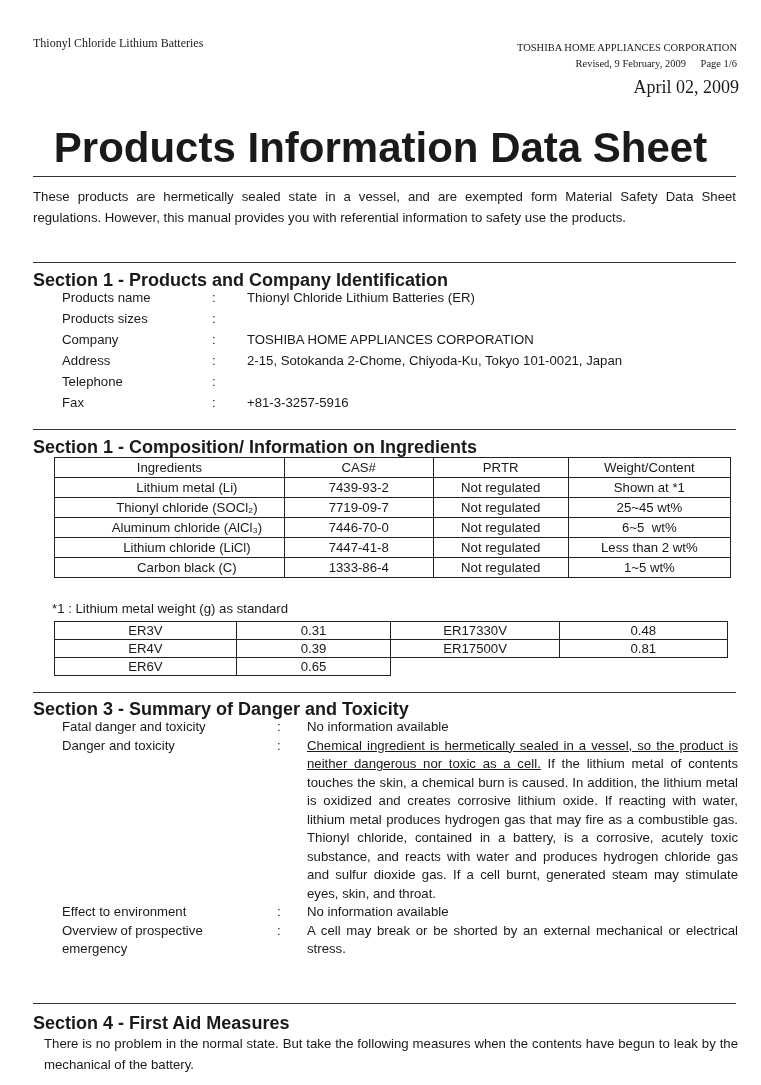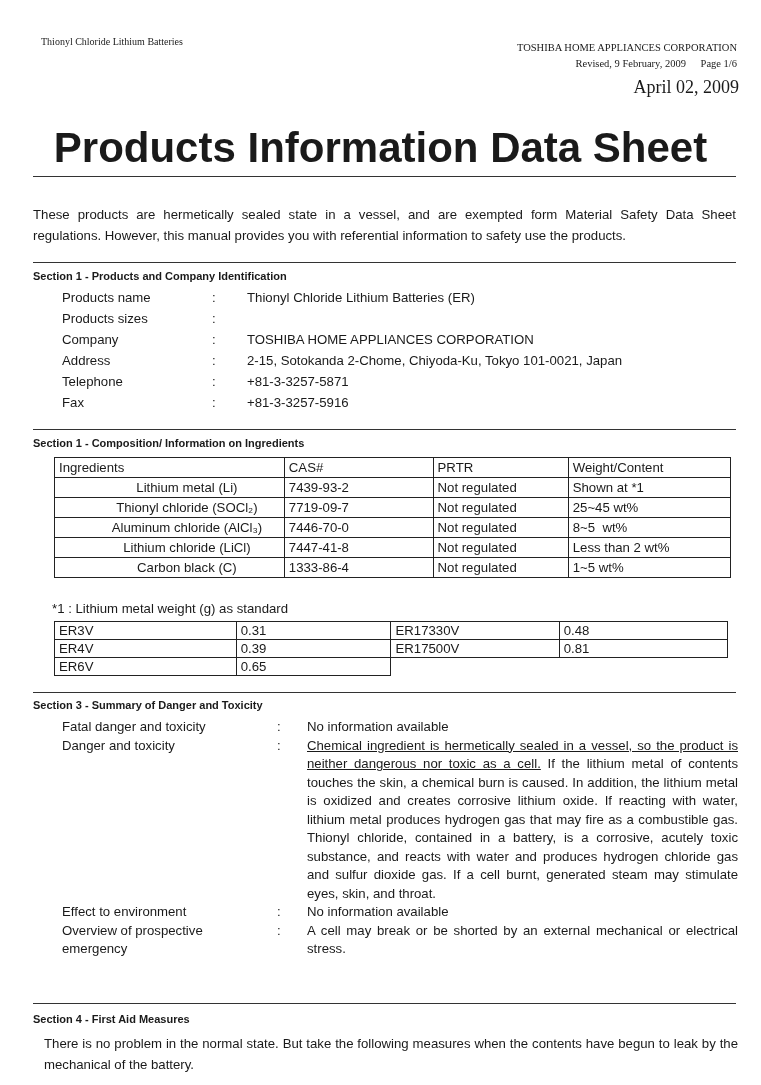--- a/index.html
+++ b/index.html
@@ -1,39 +1,39 @@
 <!DOCTYPE html>
 <html><head>
 <meta charset="utf-8">
 <style>
   html, body { margin:0; padding:0; background:#fff; }
   body { width:761px; height:1085px; position:relative; overflow:hidden; color:#1a1a1a; font-family:"Liberation Sans", sans-serif; }
   .serif { font-family:"Liberation Serif", serif; }
   .abs { position:absolute; }
-  .hdr-left { left:33px; top:36px; font-size:10px;margin-left:8px; }
+  .hdr-left { left:33px; top:36px; font-size:12px; }
   .hdr-right { right:24px; top:40px; font-size:10.5px; text-align:right; line-height:16px; }
   .hdr-right .rev span.page { margin-left:12px; }
   .date { right:22px; top:77px; font-size:18px; }
   .title { left:0; width:761px; top:124px; text-align:center; font-size:42px; font-weight:bold; }
   .rule { left:33px; width:703px; border-top:1.5px solid #333; height:0; }
-  .intro { left:33px; width:703px; top:204px; font-size:13.2px; line-height:21px; text-align:justify; }
-  .sec-title { left:33px; font-size:11px; font-weight:bold; }
+  .intro { left:33px; width:703px; top:186px; font-size:13.2px; line-height:21px; text-align:justify; }
+  .sec-title { left:33px; font-size:18px; font-weight:bold; }
   .kv { left:62px; width:680px; font-size:13.2px; }
   .kv .row { display:flex; height:21px; line-height:21px;align-items:flex-end; }
   .kv .k { width:150px; }
   .kv .c { width:35px; }
   .kv .v { flex:1; }
   table { border-collapse:collapse; font-size:13.2px; }
   td, th { border:1px solid #222; padding:0 4px; height:19px; line-height:19px; font-weight:normal; }
   .ing { left:54px; top:457px; width:677px; }
-  .ing th, .ing td { text-align:left; }
+  .ing th, .ing td { text-align:center; }
   .ing td.l { text-align:center;padding-left:39px; }
   .foot-note { left:52px; top:601px; font-size:13.2px; }
   .lw { left:54px; top:621px; width:674px; font-size:13.2px; }
-  .lw td { text-align:left; height:17px; line-height:17px; }
+  .lw td { text-align:center; height:17px; line-height:17px; }
   .lw td.empty { border:none; }
   .s3 { left:62px; width:676px; font-size:13.2px; }
   .s3 .row { display:flex; line-height:18.5px; }
   .s3 .k { width:215px; }
   .s3 .c { width:30px; }
   .s3 .v { flex:1; text-align:justify; }
   .u { text-decoration:underline; }
   .s4 { left:44px; width:694px; top:1033px; font-size:13.2px; line-height:21px; text-align:justify; }
 </style>
 </head>
@@ -71,21 +71,20 @@
       <span class="v">TOSHIBA HOME APPLIANCES CORPORATION</span>
     </div>
   <div class="row">
       <span class="k">Address</span>
       <span class="c">:</span>
       <span class="v">2-15, Sotokanda 2-Chome, Chiyoda-Ku, Tokyo 101-0021, Japan</span>
     </div>
   <div class="row">
       <span class="k">Telephone</span>
       <span class="c">:</span>
-      <span class="v">+81-3-3257-5871</span>
     </div>
   <div class="row">
       <span class="k">Fax</span>
       <span class="c">:</span>
       <span class="v">+81-3-3257-5916</span>
     </div>
 </div>
 
 <div class="abs rule" style="top:429px"></div>
 <div class="abs sec-title" style="top:437px">Section 1 - Composition/ Information on Ingredients</div>
@@ -106,21 +105,21 @@
   <tr>
         <td class="l">Thionyl chloride (SOCl₂)</td>
         <td>7719-09-7</td>
         <td>Not regulated</td>
         <td>25~45 wt%</td>
       </tr>
   <tr>
         <td class="l">Aluminum chloride (AlCl₃)</td>
         <td>7446-70-0</td>
         <td>Not regulated</td>
-        <td style="white-space:pre">8~5  wt%</td>
+        <td style="white-space:pre">6~5  wt%</td>
       </tr>
   <tr>
         <td class="l">Lithium chloride (LiCl)</td>
         <td>7447-41-8</td>
         <td>Not regulated</td>
         <td>Less than 2 wt%</td>
       </tr>
   <tr>
         <td class="l">Carbon black (C)</td>
         <td>1333-86-4</td>

